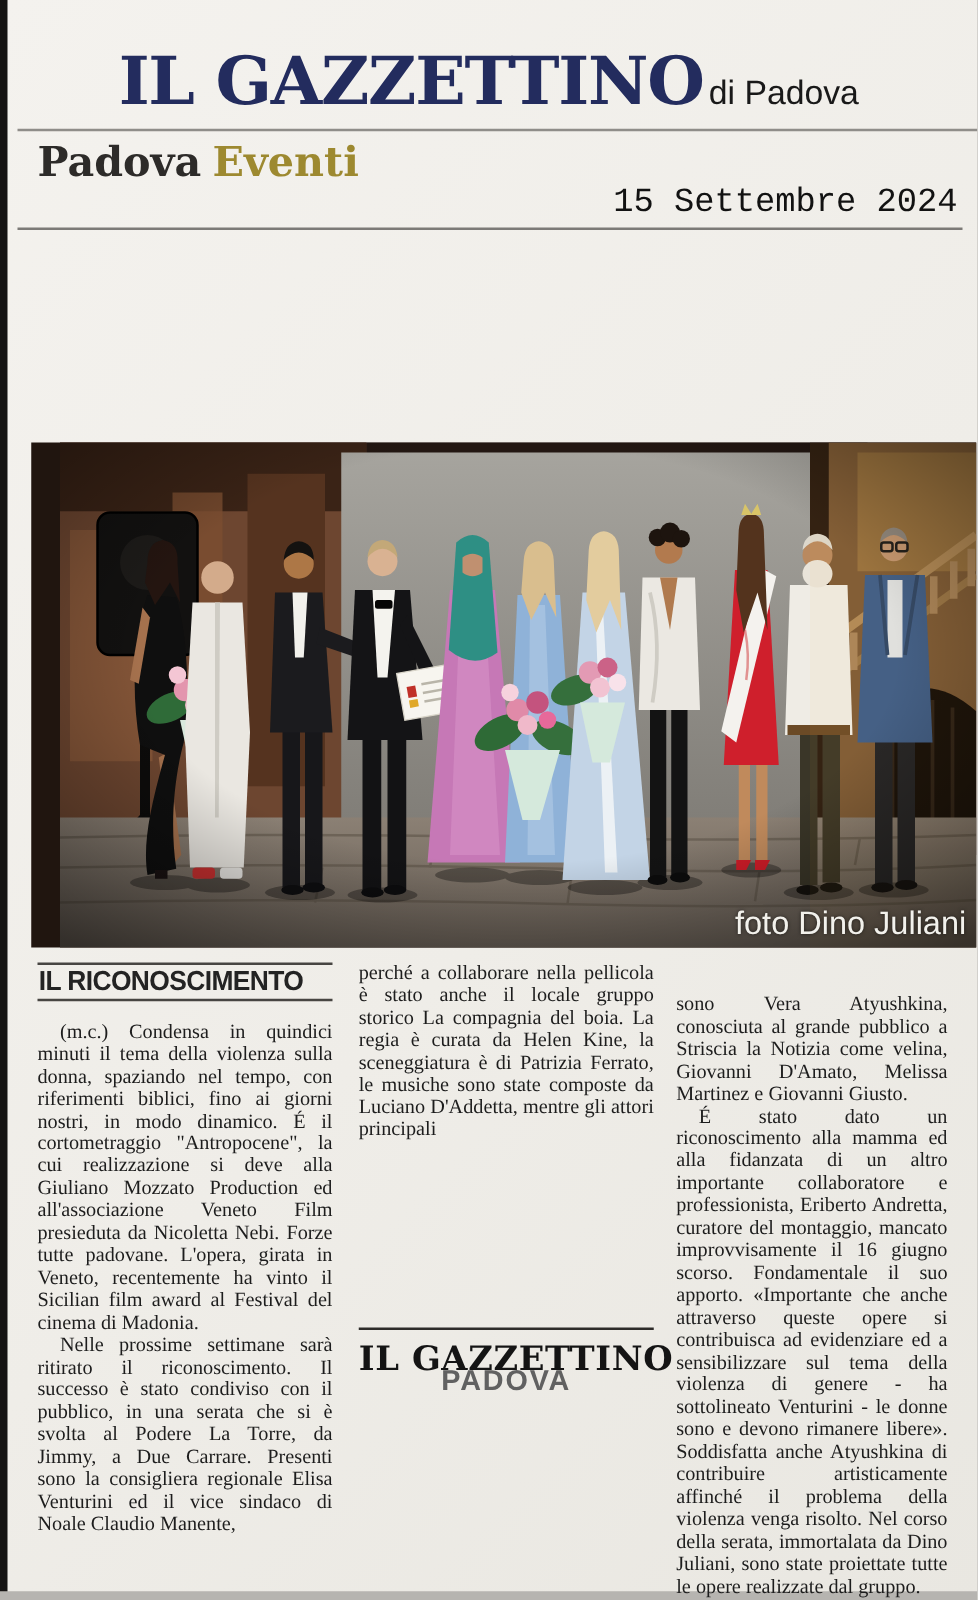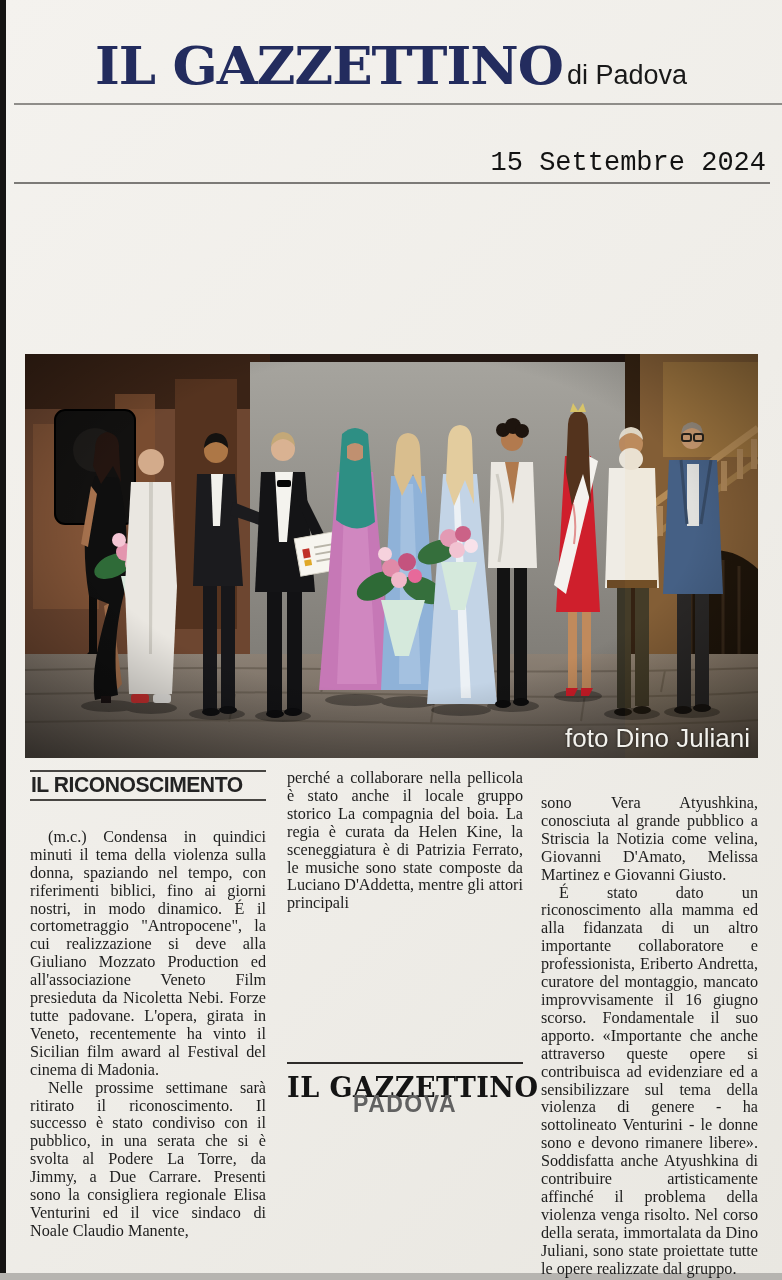--- a/index.html
+++ b/index.html
@@ -23,36 +23,36 @@
   .section-name{color:#9d8930;margin-left:9px;}
   .date{position:absolute;top:148px;right:16px;font-family:Liberation Mono, monospace;
         font-size:27px;color:#121212;}
   .rule-b{position:absolute;top:182px;left:14px;width:756px;height:2px;background:#7c7a77;}
 
   
   .headline{position:absolute;top:199px;left:27px;width:742px;
             font-weight:bold;font-size:55px;line-height:67px;letter-spacing:-2px;color:#1b1b1b;}
 
   
-  .photo{position:absolute;top:354px;left:25px;width:733px;height:404px;background:#20150f;}
+  .photo{position:absolute;top:354px;left:25px;width:733px;height:404px;background:#20150f;padding-left:23px;}
   .photo svg{display:block;width:733px;height:404px;}
   .photo-credit{position:absolute;right:8px;bottom:4px;font-family:"Liberation Sans",sans-serif;
                 font-size:26px;color:#f2f1ec;text-shadow:0 0 3px rgba(0,0,0,.6);}
 
   
   .col{position:absolute;top:770px;text-align:justify;font-size:16.2px;line-height:17.9px;
        color:#1d1d1d;hyphens:auto;-webkit-hyphens:auto;}
   .col p{margin:0;}
   .col p+p{margin-top:0;}
   .indent{text-indent:18px;}
   .col1{left:30px;width:236px;}
   .col2{left:287px;width:236px;}
   .col3{left:541px;width:217px;margin-top:25px;}
 
-  .kicker-box{margin-bottom:28px;}
+  .kicker-box{margin-bottom:16px;}
   .kicker-rule{height:2px;background:#474542;}
   .kicker{font-family:"Liberation Sans",sans-serif;font-weight:bold;font-size:22px;
           color:#232323;letter-spacing:-0.5px;transform:scaleX(.96);transform-origin:left;
           padding:4px 0 5px 1px;}
 
   .logo-block{position:absolute;top:292px;left:0;width:236px;text-align:center;}
   .logo-rule{height:2px;background:#2e2c2a;margin-bottom:15px;}
   .logo-title{font-family:"DejaVu Serif",serif;font-weight:bold;font-size:27px;
               letter-spacing:.5px;color:#141414;white-space:nowrap;}
   .logo-city{font-family:"Liberation Sans",sans-serif;font-weight:bold;font-size:23px;
@@ -66,20 +66,23 @@
 
 <div class="page">
   <div class="edge-left"></div>
   <div class="edge-bottom"></div>
 
   <div class="masthead">
     <span class="mast-title">IL GAZZETTINO</span><span class="mast-sub">di Padova</span>
   </div>
   <div class="rule-a"></div>
 
+  <div class="section-row">
+    <span class="section-city">Padova</span><span class="section-name">Eventi</span>
+  </div>
   <div class="date">15 Settembre 2024</div>
   <div class="rule-b"></div>
 
 
   <figure class="photo" style="margin:0;">
     <svg viewBox="0 0 733 404">
       <defs>
         <linearGradient id="gScreen" x1="0" y1="0" x2="0" y2="1">
           <stop offset="0" stop-color="#a6a49e"></stop>
             <stop offset="1" stop-color="#807d77"></stop>

